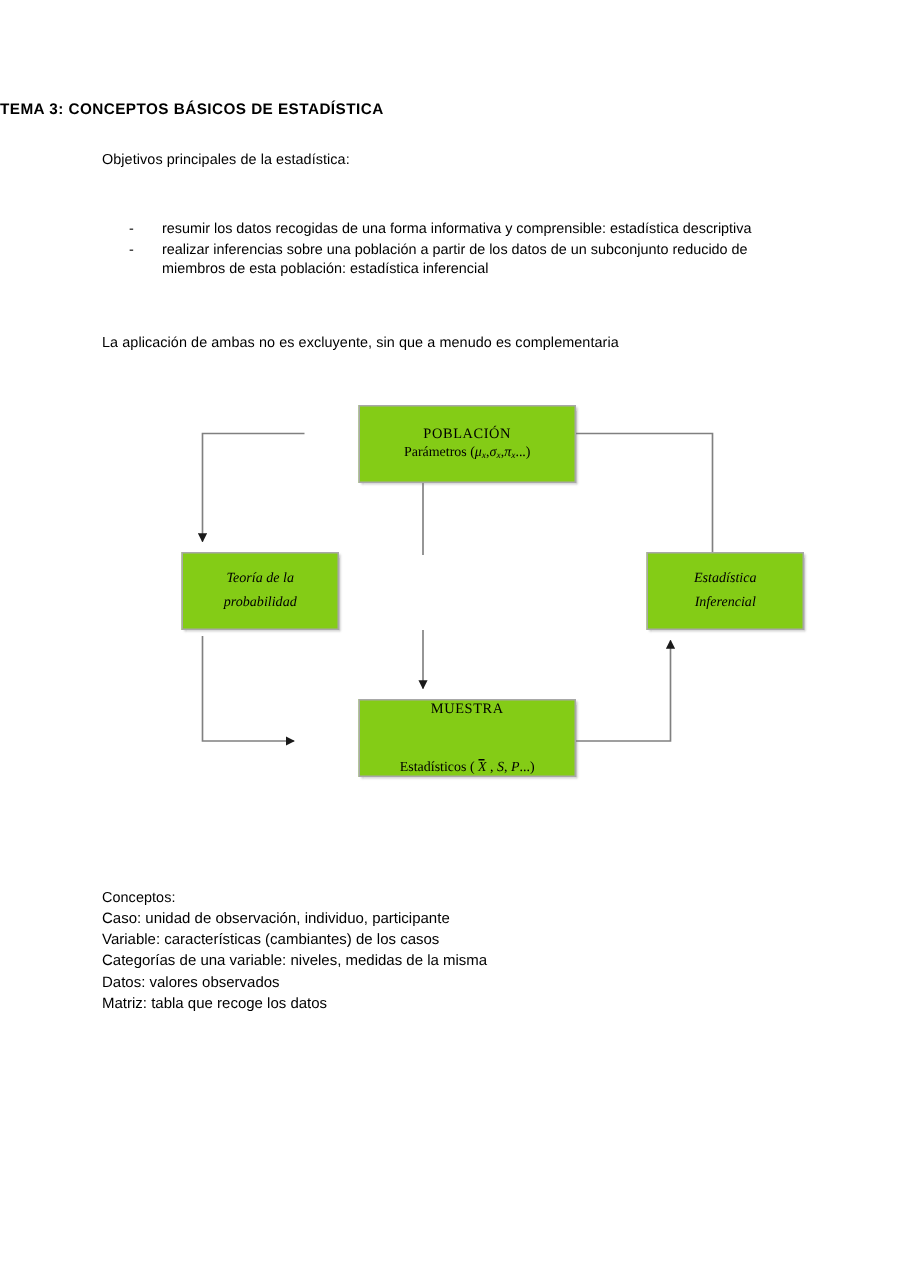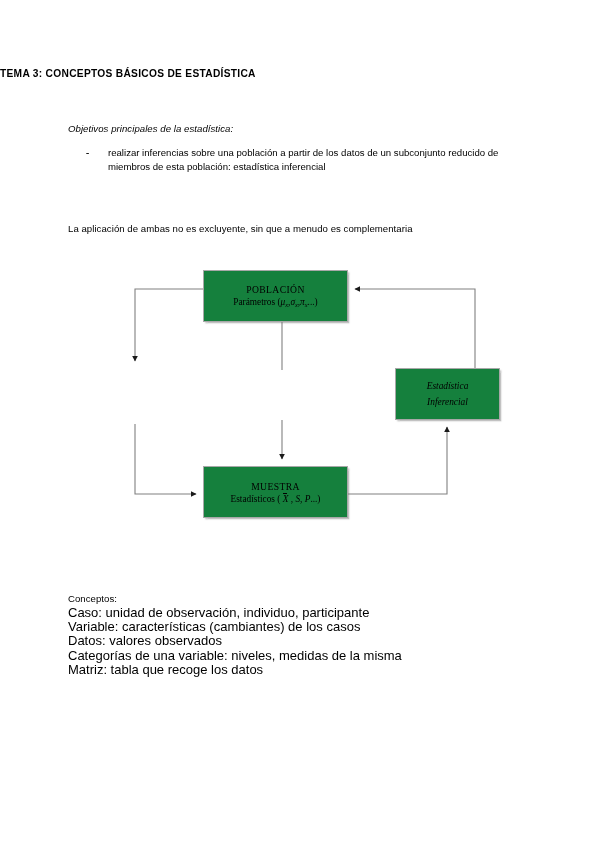--- a/index.html
+++ b/index.html
@@ -36,21 +36,21 @@
   }
 
   .body-text {
     position: absolute;
     left: 68px;
     font-size: 9.6px;
     line-height: 13.6px;
     letter-spacing: 0.05px;
   }
 
-  #objectives-intro { top: 122px; font-style: italic; }
+  #objectives-intro { top: 100px; }
 
   .bullet-list {
     position: absolute;
     left: 86px;
     top: 146px;
     width: 430px;
     margin: 0;
     padding: 0;
     list-style: none;
     font-size: 9.6px;
@@ -72,49 +72,50 @@
 
   #conceptos-heading { top: 576px; margin-top: 16px; }
 
   .concept-list {
     position: absolute;
     left: 68px;
     top: 606px;
     margin: 0;
     padding: 0;
     list-style: none;
-    font-size: 13px;
+    font-size: 10px;
     line-height: 14.2px;
   }
 
   
   #diagram {
     position: absolute;
     left: 85px;
     top: 258px;
     width: 430px;
     height: 285px;
   }
   #diagram svg {
     position: absolute;
     left: 0;
     top: 0;
   }
 
   .node {
     position: absolute;
     box-sizing: border-box;
-    background: #15803d;
+    background: #84cc16;
     border: 1px solid #a8a8a8;
     box-shadow: 1.5px 1.5px 1.5px rgba(120,120,120,0.45);
     display: flex;
     flex-direction: column;
     align-items: center;
     justify-content: center;
     text-align: center;
+    margin-left: 36px;
   }
 
   .node-serif {
     font-family: "Liberation Serif", "DejaVu Serif", serif;
   }
 
   .node-title {
     font-size: 9.6px;
     letter-spacing: 0.4px;
   }
@@ -138,21 +139,21 @@
     left: 0px; top: 110px; width: 105px; height: 52px;
   }
   #node-muestreo {
     left: 158px; top: 112px; width: 78px; height: 50px;
     border-radius: 7px;
   }
   #node-inferencial {
     left: 310px; top: 110px; width: 105px; height: 52px;
   }
   #node-muestra {
-    left: 118px; top: 208px; width: 145px; height: 52px;
+    left: 118px; top: 208px; width: 145px; height: 52px; justify-content: space-between;
   }
 
   
   .mathvar {
     font-family: "Liberation Serif", "DejaVu Serif", serif;
     font-style: italic;
   }
   .sub {
     font-size: 0.68em;
     vertical-align: -0.25em;
@@ -177,20 +178,21 @@
 
 <div class="page">
 
   <div class="doc-title">TEMA 3: CONCEPTOS BÁSICOS DE ESTADÍSTICA</div>
 
   <div class="body-text" id="objectives-intro">Objetivos principales de la estadística:</div>
 
   <ul class="bullet-list">
     <li>
       <span class="bullet-dash">-</span>
+      <span>resumir los datos recogidas de una forma informativa y comprensible: estadística descriptiva</span>
     </li>
     <li>
       <span class="bullet-dash">-</span>
       <span>realizar inferencias sobre una población a partir de los datos de un subconjunto reducido de miembros de esta población: estadística inferencial</span>
     </li>
   </ul>
 
   <div class="body-text" id="complementary-note">La aplicación de ambas no es excluyente, sin que a menudo es complementaria</div>
 
   <div id="diagram">
@@ -212,37 +214,41 @@
       <path d="M 263 236 L 362 236 L 362 169" fill="none" stroke="#808080" stroke-width="1.1" marker-end="url(#arrow)"></path>
 
       <path d="M 390 110 L 390 31 L 270 31" fill="none" stroke="#808080" stroke-width="1.1" marker-end="url(#arrow)"></path>
     </svg>
 
     <div class="node node-serif" id="node-poblacion">
       <div class="node-title">POBLACIÓN</div>
       <div class="node-sub"><span>Parámetros (</span><span class="mathvar">μ</span><span class="sub">x</span>,<span class="mathvar">σ</span><span class="sub">x</span>,<span class="mathvar">π</span><span class="sub">x</span><span>...)</span></div>
     </div>
 
+    <div class="node node-serif" id="node-probabilidad">
+      <div class="node-italic-line">Teoría de la</div>
+      <div class="node-italic-line">probabilidad</div>
+    </div>
 
 
     <div class="node node-serif" id="node-inferencial">
       <div class="node-italic-line">Estadística</div>
       <div class="node-italic-line">Inferencial</div>
     </div>
 
     <div class="node node-serif" id="node-muestra">
       <div class="node-title">MUESTRA</div>
       <div class="node-sub"><span>Estadísticos ( </span><span class="overbar">X</span> , <span class="mathvar">S</span>, <span class="mathvar">P</span><span>...)</span></div>
     </div>
 
   </div>
 
   <div class="body-text" id="conceptos-heading">Conceptos:</div>
 
   <ul class="concept-list">
     <li>Caso: unidad de observación, individuo, participante</li>
     <li>Variable: características (cambiantes) de los casos</li>
+    <li>Categorías de una variable: niveles, medidas de la misma</li>
     <li>Datos: valores observados</li>
-    <li>Categorías de una variable: niveles, medidas de la misma</li>
     <li>Matriz: tabla que recoge los datos</li>
   </ul>
 
 </div>
 
 </body></html>

